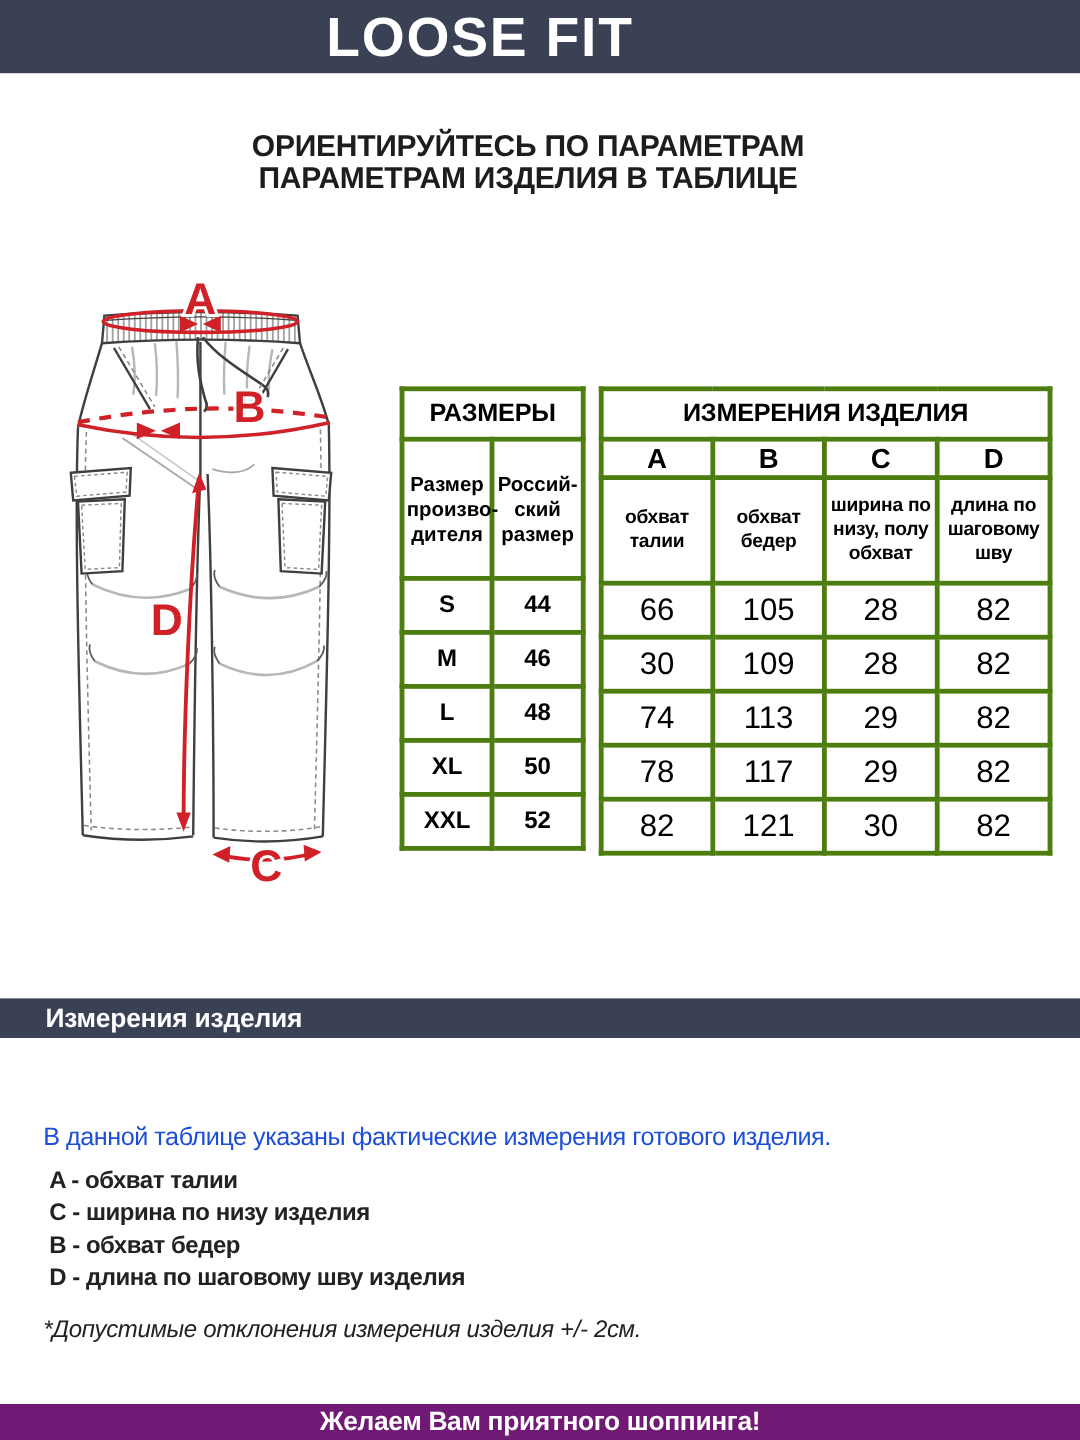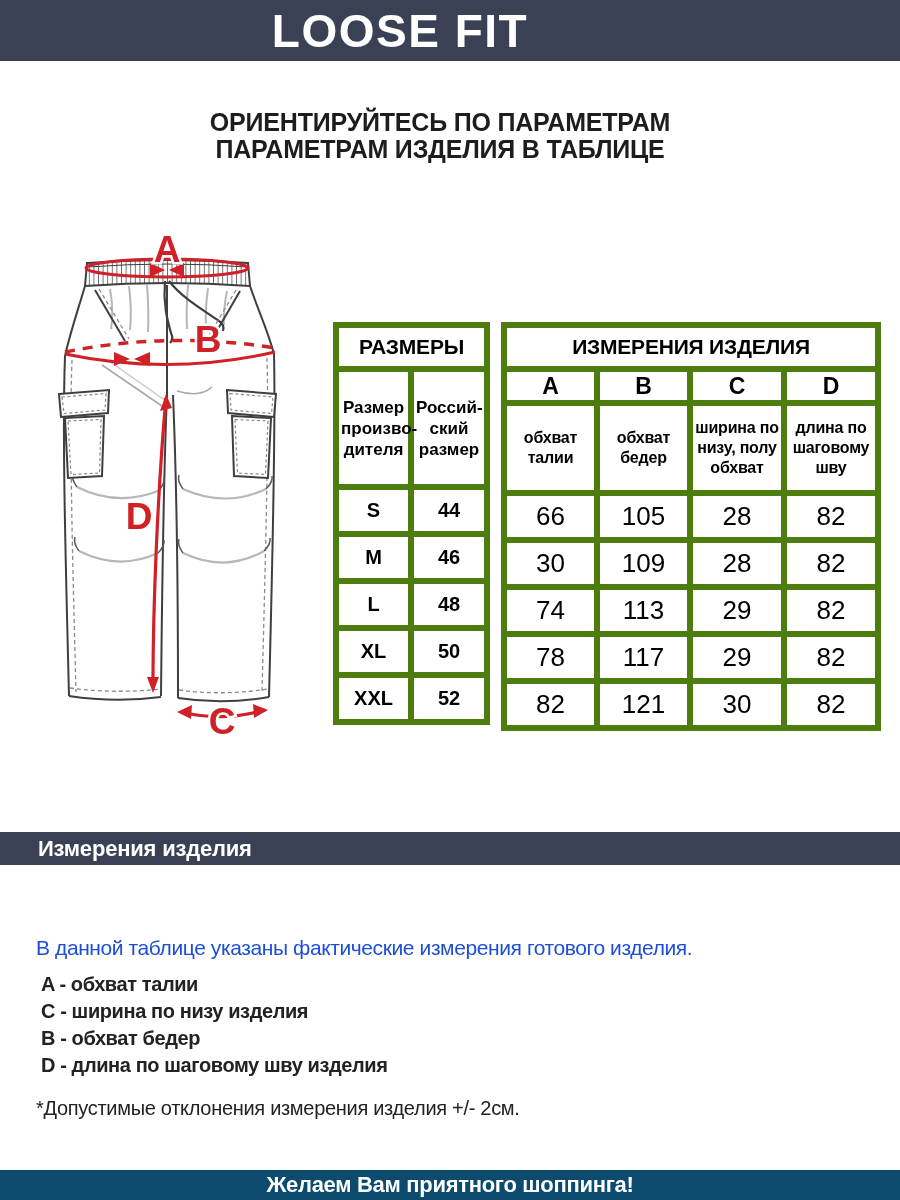--- a/index.html
+++ b/index.html
@@ -28,47 +28,47 @@
   .diagram svg { display:block; width:300px; height:560px; }
   .red-label {
     font-family:"Liberation Sans", sans-serif; font-weight:bold; font-size:37px;
     fill:#cf2127; stroke:#ffffff; stroke-width:5px; paint-order:stroke;
     text-anchor:middle;
   }
 
   
   .tables { position:absolute; left:333px; top:322px; display:flex; gap:11px; align-items:flex-start; }
   table { border-collapse:collapse; table-layout:fixed; text-align:center; color:#000; background:#fff; }
-  th, td { border:6px solid #4d7c0f; vertical-align:middle; padding:0 2px; }
+  th, td { border:4px solid #4d7c0f; vertical-align:middle; padding:0 2px; }
   table { border:3px solid #000; }
   .r-title th { height:38px; font-size:21px; letter-spacing:-0.2px; }
   .sizes-table { width:151px; }
   .sizes-table .r-sub th { height:112px; font-size:17px; line-height:21px; white-space:pre-line; }
   .sizes-table td { height:41px; font-weight:bold; font-size:20px; }
   .measure-table { width:374px; }
   .measure-table .r-letters th { height:28px; font-size:23px; }
   .measure-table .r-desc th { height:84px; font-size:16px; line-height:20px; white-space:pre-line; letter-spacing:-0.2px; }
   .measure-table td { height:41px; font-weight:normal; font-size:26px; }
 
   
   .section-bar {
     position:absolute; top:832px; left:0; width:100%; height:33px;
     background:#3a4154; color:#fff; box-sizing:border-box;
     font-weight:bold; font-size:22px; line-height:33px; padding-left:38px; letter-spacing:-0.2px;
   }
 
   
   .note { position:absolute; top:936px; left:36px; font-size:21px; color:#1d4ed8; letter-spacing:-0.4px; }
   .legend { position:absolute; top:971px; left:41px; font-weight:bold; font-size:20px; line-height:27px; color:#222; letter-spacing:-0.4px; }
-  .tolerance { position:absolute; top:1097px; left:36px; font-size:20px; color:#222; letter-spacing:-0.3px;text-align:center; }
+  .tolerance { position:absolute; top:1097px; left:36px; font-style:italic; font-size:20px; color:#222; letter-spacing:-0.3px;text-align:center; }
 
   
   .bottombar {
     position:absolute; bottom:0; left:0; width:100%; height:30px;
-    background:#0c4a6e; color:#fff; text-align:center;
+    background:#701a75; color:#fff; text-align:center;
     font-weight:bold; font-size:22px; line-height:30px; letter-spacing:-0.3px;
   }
 </style>
 </head>
 <body>
 
 <div class="page">
 
   <header class="topbar">
     <span>LOOSE FIT</span>

